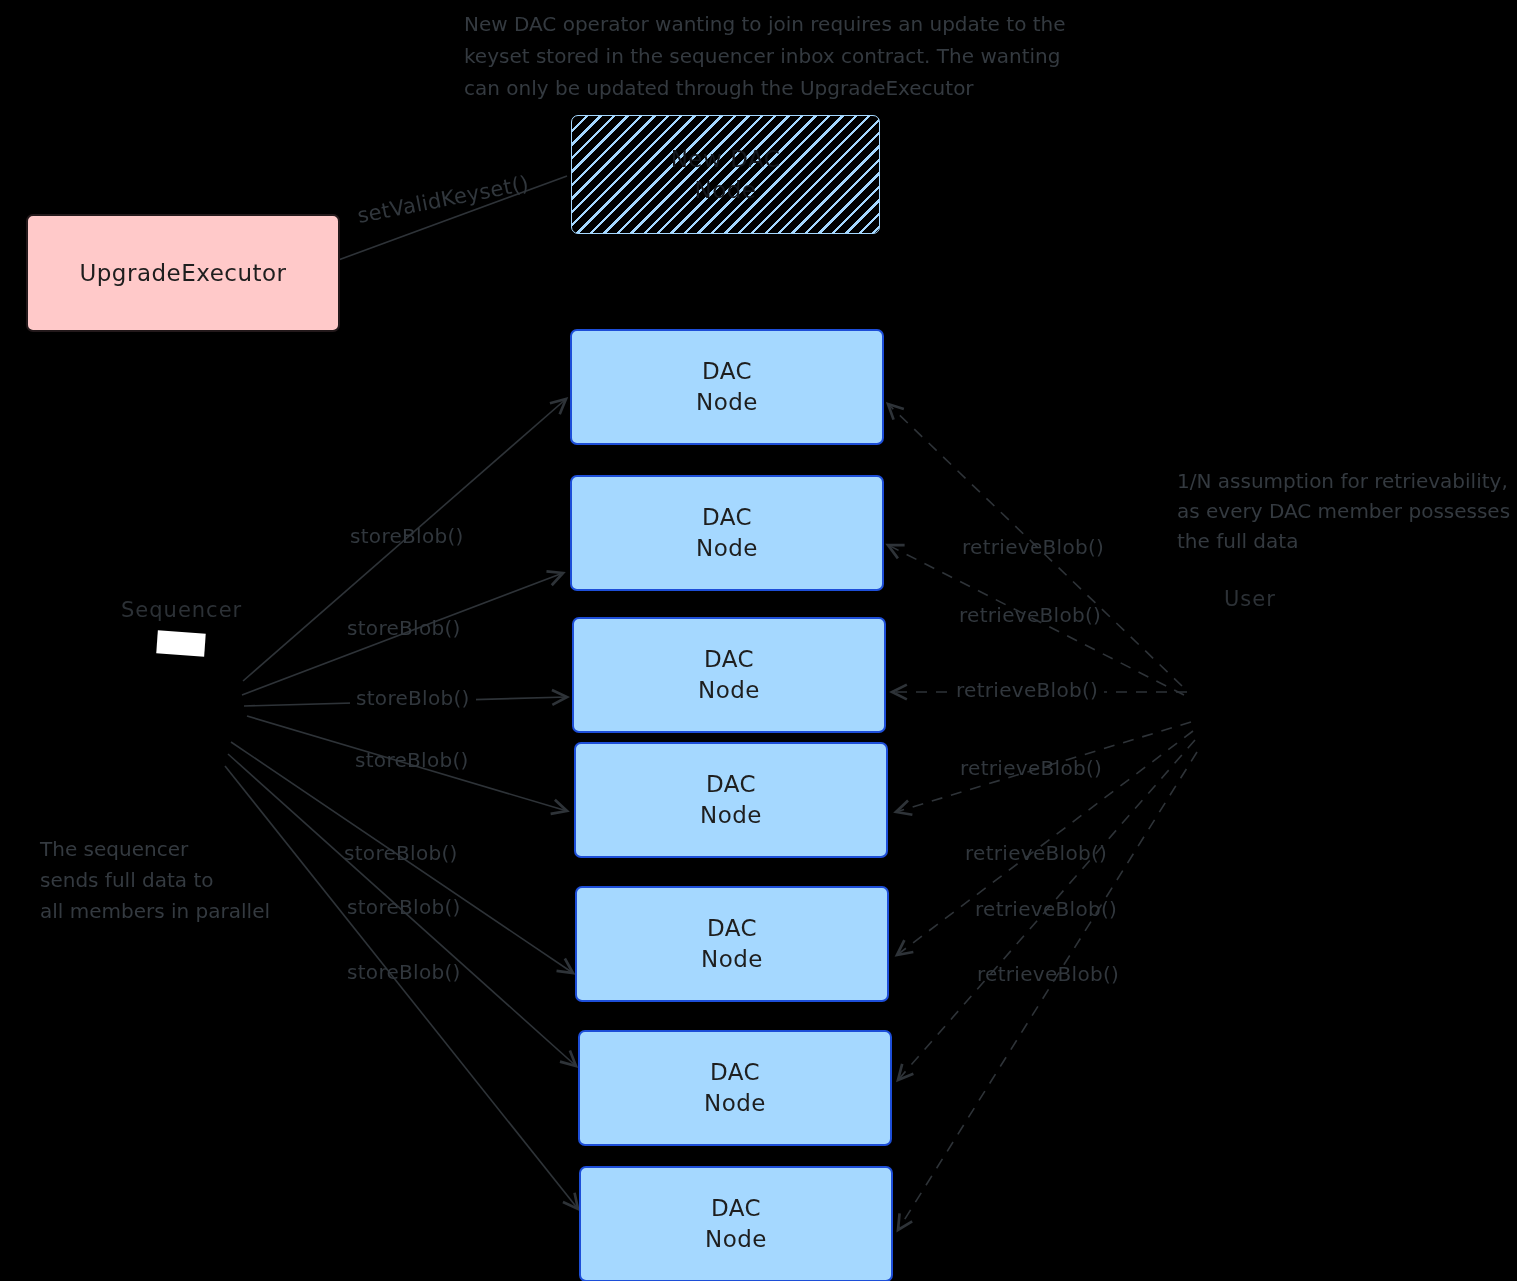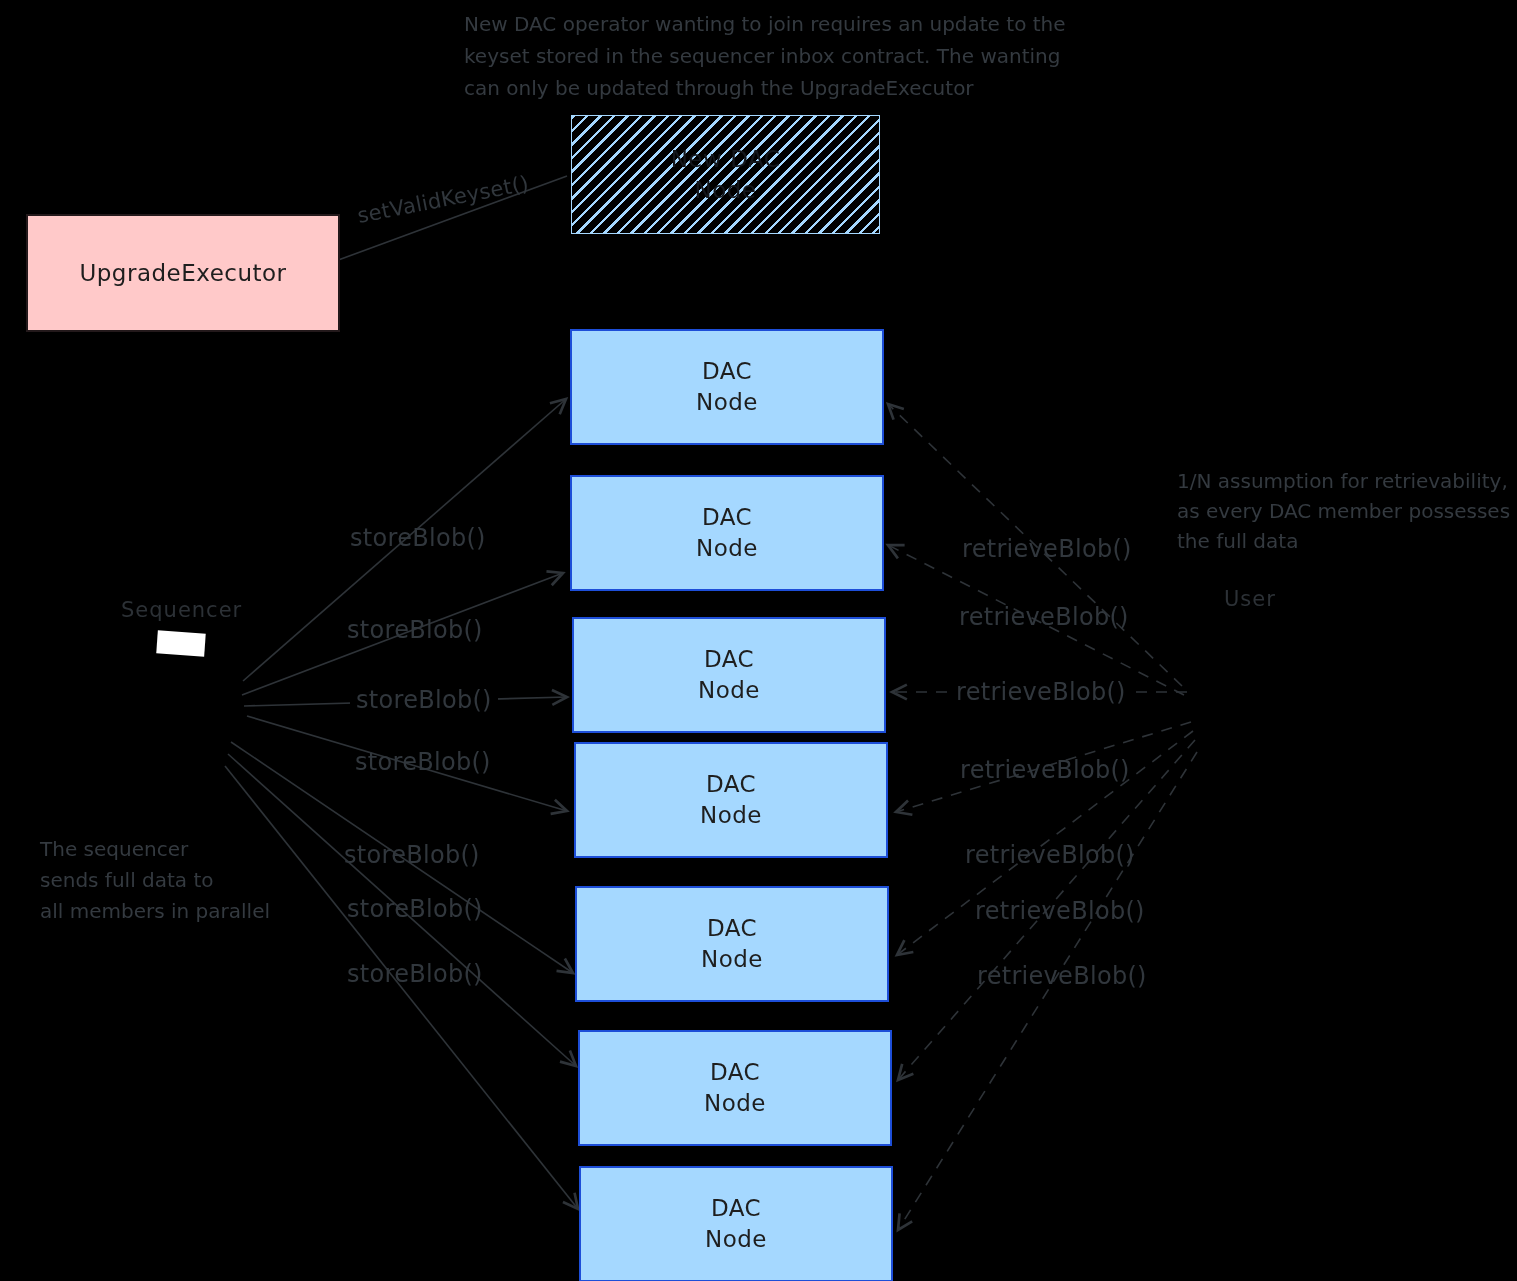--- a/index.html
+++ b/index.html
@@ -5,32 +5,32 @@
   html,body{margin:0;padding:0;background:#000;}
   .canvas{
     position:relative;width:1517px;height:1281px;background:#000;overflow:hidden;
     font-family:"DejaVu Sans", sans-serif;
   }
   .edges{position:absolute;left:0;top:0;}
   .edge-line{stroke:#2e3338;stroke-width:1.6px;fill:none;}
   .edge-line.dashed{stroke-dasharray:11 9;}
   .box{
     position:absolute;display:flex;flex-direction:column;align-items:center;justify-content:center;
-    text-align:center;color:#1e1e1e;font-size:23px;line-height:31px;letter-spacing:.5px;
+    text-align:center;color:#1e1e1e;font-size:23px;line-height:31px;letter-spacing:.5px;border-radius:7px;
   }
   .box.blue{width:310px;height:112px;background:#a5d8ff;border:2px solid #1d4ed8;}
   .box.pink{width:310px;height:114px;background:#ffc9c9;border:2px solid #23191b;font-size:23px;}
   .box.hatch{
     width:307px;height:117px;
     border:1.5px solid #a5d8ff;
     background:repeating-linear-gradient(135deg,#a5d8ff 0px,#a5d8ff 2.4px,transparent 2.4px,transparent 9.5px);
     color:#14171c;
   }
   .note{position:absolute;color:#343a40;font-size:20px;line-height:32px;white-space:nowrap;}
-  .edge-label{position:absolute;color:#31373d;font-size:24px;white-space:nowrap;letter-spacing:.3px;}
+  .edge-label{position:absolute;color:#31373d;font-size:20px;white-space:nowrap;letter-spacing:.3px;}
   .edge-label.on-line{background:#000;padding:0 6px;}
   .actor-label{position:absolute;color:#2c3136;font-size:21px;letter-spacing:1px;white-space:nowrap;}
   .seq-screen{position:absolute;left:157px;top:632px;width:48px;height:23px;background:#ffffff;transform:rotate(4deg);}
   .rot{transform:rotate(-11deg);transform-origin:left bottom;}
 </style>
 </head>
 <body>
 
 <div class="canvas">
 

